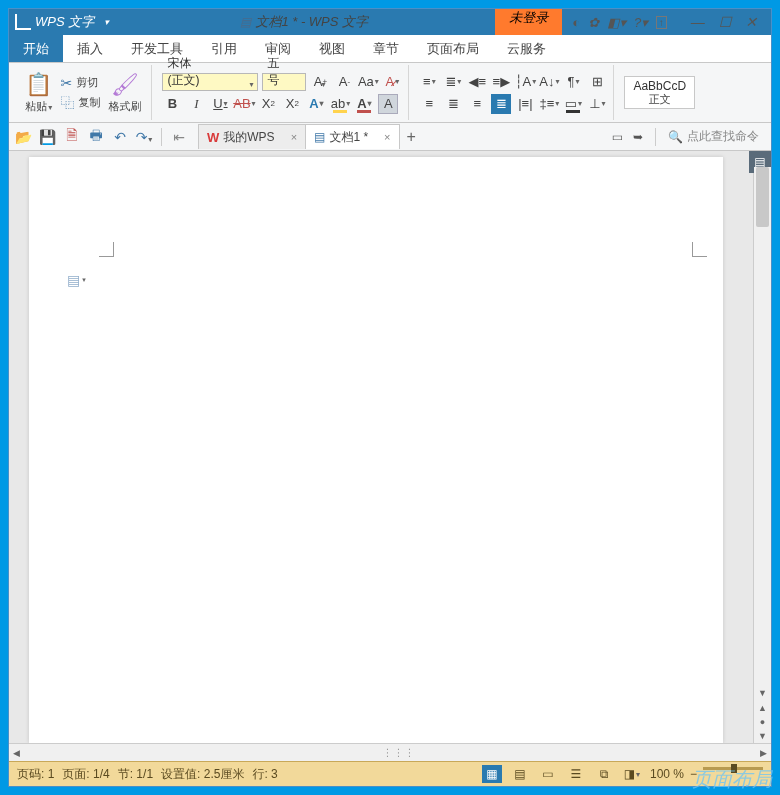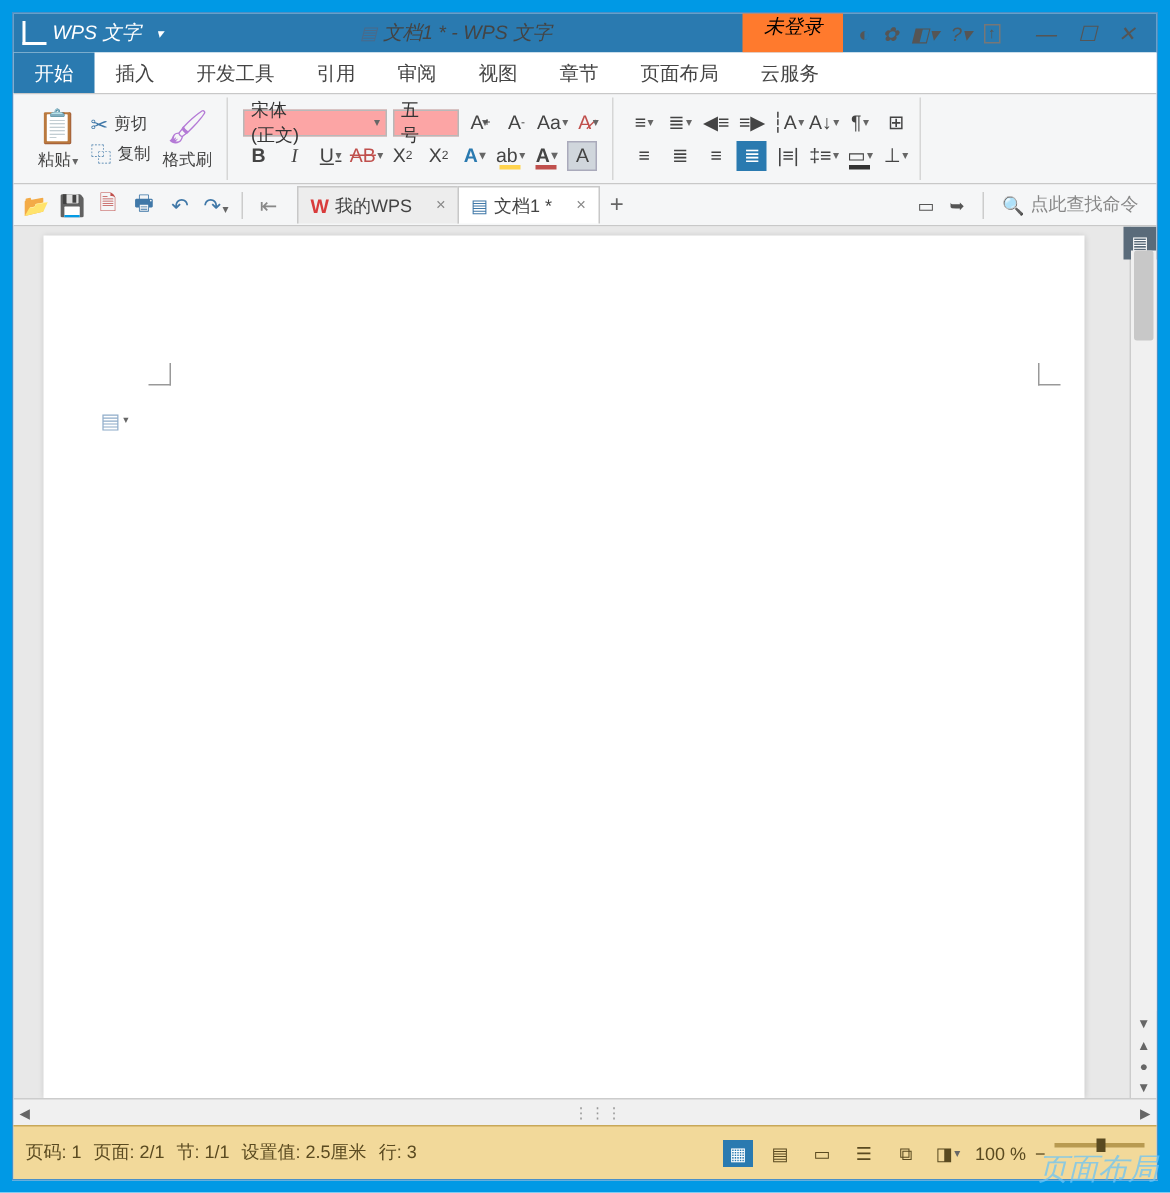--- a/index.html
+++ b/index.html
@@ -26,21 +26,21 @@
 
 .ribbon { height: 60px; background: #f5f6f7; border-bottom: 1px solid #c8c8c8; display: flex; align-items: center; padding: 2px 6px; gap: 4px; }
 .group { display: flex; flex-direction: column; gap: 2px; border-right: 1px solid #d6d6d6; padding: 0 6px; height: 100%; justify-content: center; }
 .group.noborder { border-right: none; }
 .row { display: flex; align-items: center; gap: 4px; }
 .big-btn { display: flex; flex-direction: column; align-items: center; gap: 1px; font-size: 11px; color: #444; padding: 2px 4px; }
 .ico { display: inline-flex; align-items: center; justify-content: center; font-size: 14px; color: #4078a8; }
 .ico.big { font-size: 22px; }
 .small-label { font-size: 11px; color: #444; }
 .dd { font-size: 8px; color: #666; margin-left: 1px; }
-.sel { border: 1px solid #b8b8b8; background: #fca5a5; padding: 1px 4px; font-size: 12px; color: #333; display: inline-flex; align-items: center; height: 18px; gap: 36px; }
+.sel { border: 1px solid #b8b8b8; background: #fef9c3; padding: 1px 4px; font-size: 12px; color: #333; display: inline-flex; align-items: flex-end; height: 18px; gap: 36px; }
 .sel .dd { margin-left: 6px; }
 .fmt-btn { width: 20px; height: 20px; display: inline-flex; align-items: center; justify-content: center; font-size: 13px; color: #444; position:relative; }
 .fmt-btn.b { font-weight: bold; }
 .fmt-btn.i { font-style: italic; font-family: serif; }
 .fmt-btn.u { text-decoration: underline; }
 .fmt-btn .bar { position:absolute; bottom:1px; left:3px; right:3px; height:3px; }
 .fmt-btn .sup { font-size:8px; vertical-align: super; }
 .style-box { border: 1px solid #c8c8c8; background:#fff; padding: 2px 8px; font-size:11px; color:#444; text-align:center; line-height:1.2; }
 
 
@@ -66,21 +66,21 @@
 .page-icon { position:absolute; top:115px; left:38px; display:flex; align-items:center; color:#92aecb; font-size:14px; }
 .vscroll { width:18px; background:#f0f0f0; border-left:1px solid #ccc; display:flex; flex-direction:column; align-items:center; }
 .vscroll .arr { height:16px; font-size:9px; color:#666; display:flex; align-items:center;}
 .vscroll .track { flex:1; background:#f0f0f0; width:100%; position:relative; }
 .vscroll .thumb { position:absolute; top:0; height:60px; left:2px; right:2px; background:#c8c8c8; border-radius:2px;}
 .side-tool { position:absolute; top:0; right:0; width:22px; height:22px; background:#5a6b7a; color:#fff; font-size:12px; display:flex; align-items:center; justify-content:center;}
 .hscroll { height:18px; background:#f0f0f0; border-top:1px solid #ccc; display:flex; align-items:center; position:relative;}
 .hscroll .handle { position:absolute; left:49%; color:#999; font-size:10px; letter-spacing:1px;}
 
 
-.statusbar { height:36px; background:#f2d99a; border-top:1px solid #c8a858; display:flex; align-items:center; padding:0 8px; font-size:12px; color:#5a4a20; gap:8px;}
+.statusbar { height:25px; background:#f2d99a; border-top:1px solid #c8a858; display:flex; align-items:center; padding:0 8px; font-size:12px; color:#5a4a20; gap:8px;}
 .statusbar .seg { white-space:nowrap; }
 .statusbar .flex { flex:1; }
 .statusbar .vbtn { width:20px; height:18px; display:inline-flex; align-items:center; justify-content:center; border:1px solid transparent; color:#5a4a20; font-size:12px;}
 .statusbar .vbtn.active { background:#2a7ab0; color:#fff; }
 .zoom { display:flex; align-items:flex-start; gap:6px; }
 .zoom .line { width:60px; height:3px; background:#b89a50; position:relative; }
 .zoom .knob { position:absolute; left:28px; top:-3px; width:6px; height:9px; background:#5a4a20; }
 .watermark { position:absolute; right:8px; bottom:2px; font-size:20px; color:#6cc4f5; font-weight:300; opacity:0.75; font-style:italic; pointer-events:none;}
 </style>
 </head>
@@ -218,20 +218,26 @@
         <span class="fmt-btn">≣</span>
         <span class="fmt-btn">≡</span>
         <span class="fmt-btn" style="background:#2a7ab0;color:#fff;">≣</span>
         <span class="fmt-btn">|≡|</span>
         <span class="fmt-btn">‡≡<span class="dd">▾</span></span>
         <span class="fmt-btn" style="position:relative;">▭<span class="bar" style="background:#333;"></span><span class="dd">▾</span></span>
         <span class="fmt-btn">⊥<span class="dd">▾</span></span>
       </div>
     </div>
 
+    <div class="group noborder" style="padding-right:0;">
+      <div class="style-box">
+        <div style="font-size:12px;color:#333;">AaBbCcD</div>
+        <div>正文</div>
+      </div>
+    </div>
   </div>
 
   <div class="qat">
     <span class="qat-ico org">📂</span>
     <span class="qat-ico">💾</span>
     <span class="qat-ico" style="color:#c0504d;">🗎</span>
     <span class="qat-ico">🖶</span>
     <span class="qat-ico">↶</span>
     <span class="qat-ico">↷<span class="dd">▾</span></span>
     <span class="divider"></span>
@@ -281,21 +287,21 @@
     </div>
   </div>
   <div class="hscroll">
     <span style="padding:0 4px;color:#666;font-size:9px;">◀</span>
     <span class="handle">⋮⋮⋮</span>
     <span style="margin-left:auto;padding:0 4px;color:#666;font-size:9px;">▶</span>
   </div>
 
   <div class="statusbar">
     <span class="seg">页码: 1</span>
-    <span class="seg">页面: 2/1</span>
+    <span class="seg">页面: 1/4</span>
     <span class="seg">节: 1/1</span>
     <span class="seg">设置值: 2.5厘米</span>
     <span class="seg">行: 3</span>
     <span class="flex"></span>
     <span class="vbtn active">▦</span>
     <span class="vbtn">▤</span>
     <span class="vbtn">▭</span>
     <span class="vbtn">☰</span>
     <span class="vbtn">⧉</span>
     <span class="vbtn">◨<span class="dd">▾</span></span>

